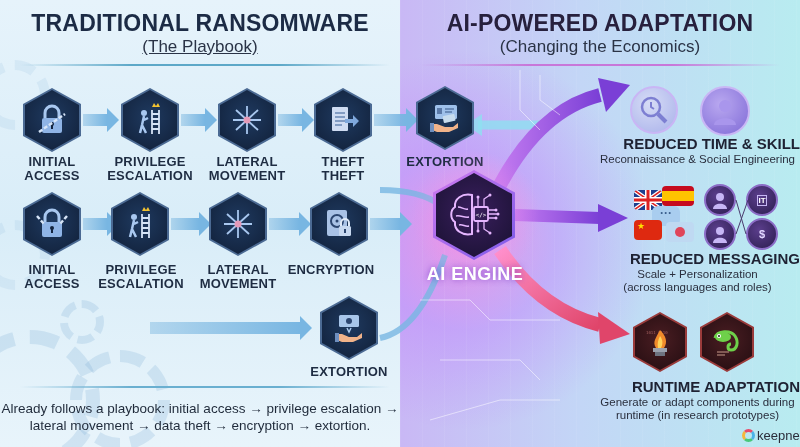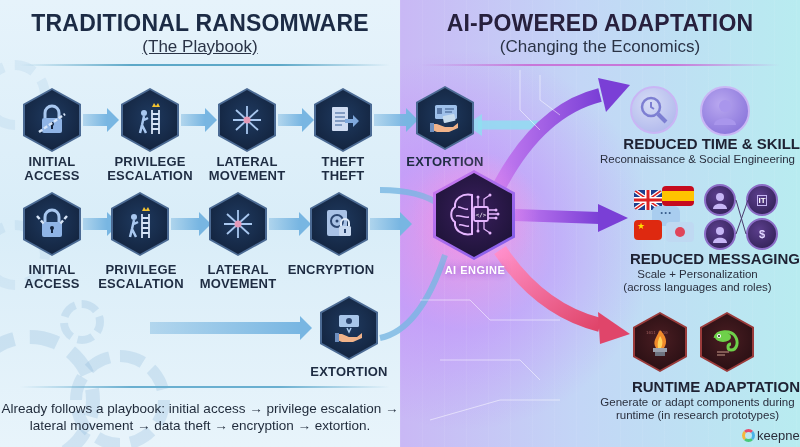--- a/index.html
+++ b/index.html
@@ -84,21 +84,21 @@
   .ai-hex-wrap { position: absolute; left: 433px; top: 170px; width: 82px; height: 90px; }
   .ai-hex-wrap .hex { background: linear-gradient(135deg, #d07bf0, #7a5ae8); padding: 3px; }
   .ai-hex-wrap .hex-inner { background: radial-gradient(circle at 50% 45%, #3a1f5e 0%, #1e1338 80%); }
   .ai-hex-wrap .hex-inner svg { width: 60px; height: 60px; }
   .ai-glow {
     position: absolute; left: 410px; top: 150px; width: 130px; height: 130px; border-radius: 50%;
     background: radial-gradient(circle, rgba(255,140,230,0.55), rgba(255,140,230,0) 70%);
   }
   .ai-label {
     position: absolute; left: 420px; width: 110px; top: 264px; text-align: center;
-    font-weight: bold; font-size: 11px; color: #ffffff; letter-spacing: 0.5px;
+    font-weight: bold; font-size: 18px; color: #ffffff; letter-spacing: 0.5px;
     text-shadow: 0 0 6px rgba(120,60,200,0.8);
   }
 
   .right-head {
     position: absolute; left: 600px; width: 200px; text-align: right;
     font-weight: bold; font-size: 15px; color: #1e2233;
   }
   .right-sub {
     position: absolute; left: 590px; width: 215px; text-align: center;
     font-size: 11.5px; line-height: 13px; color: #2a2f3e;

